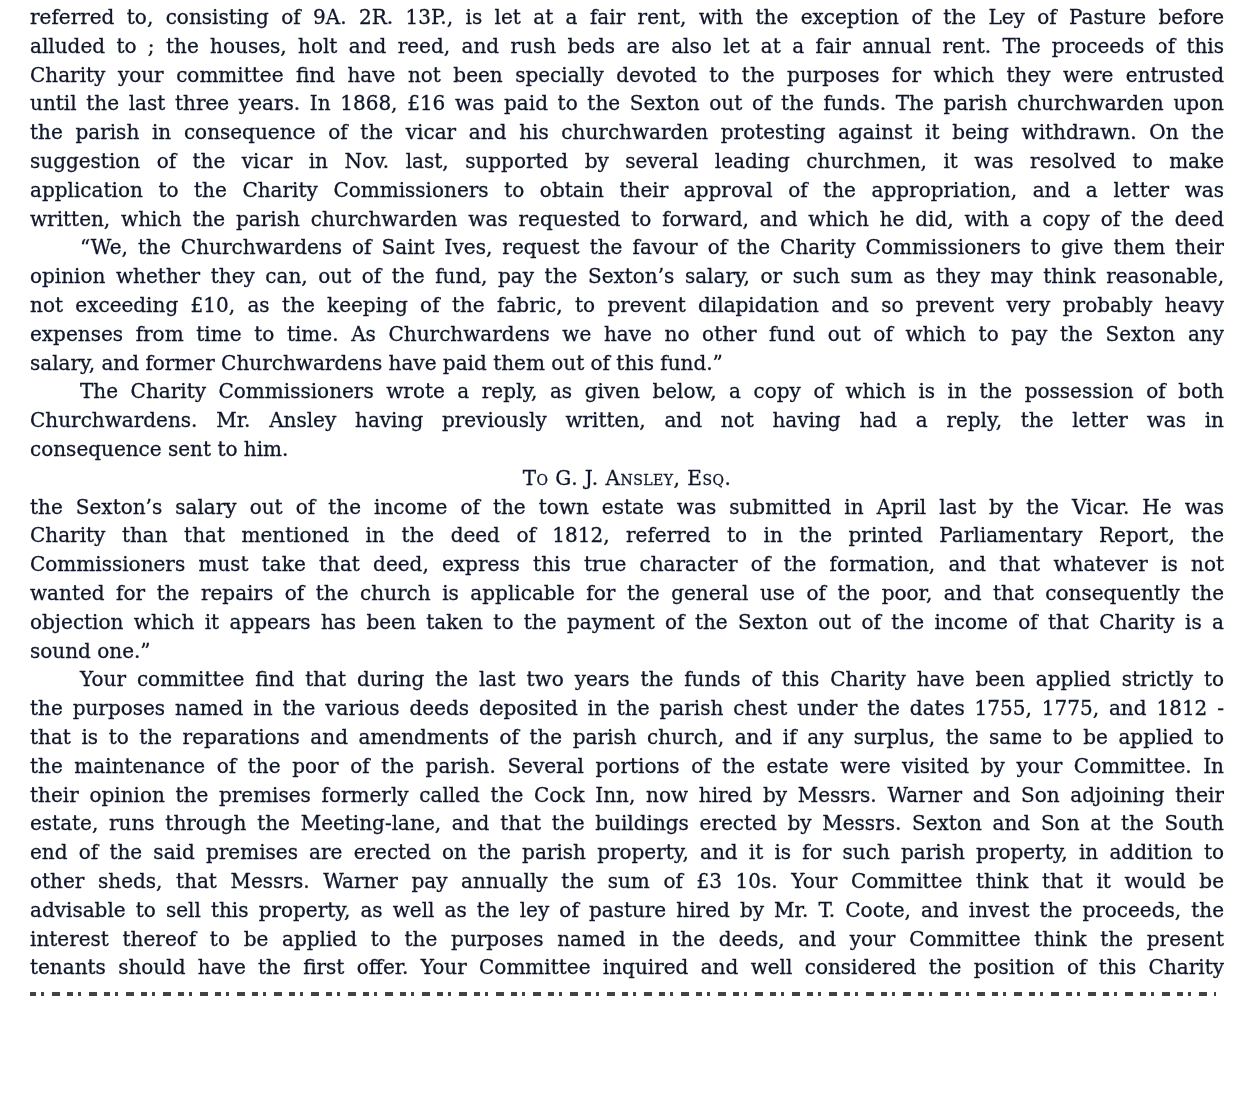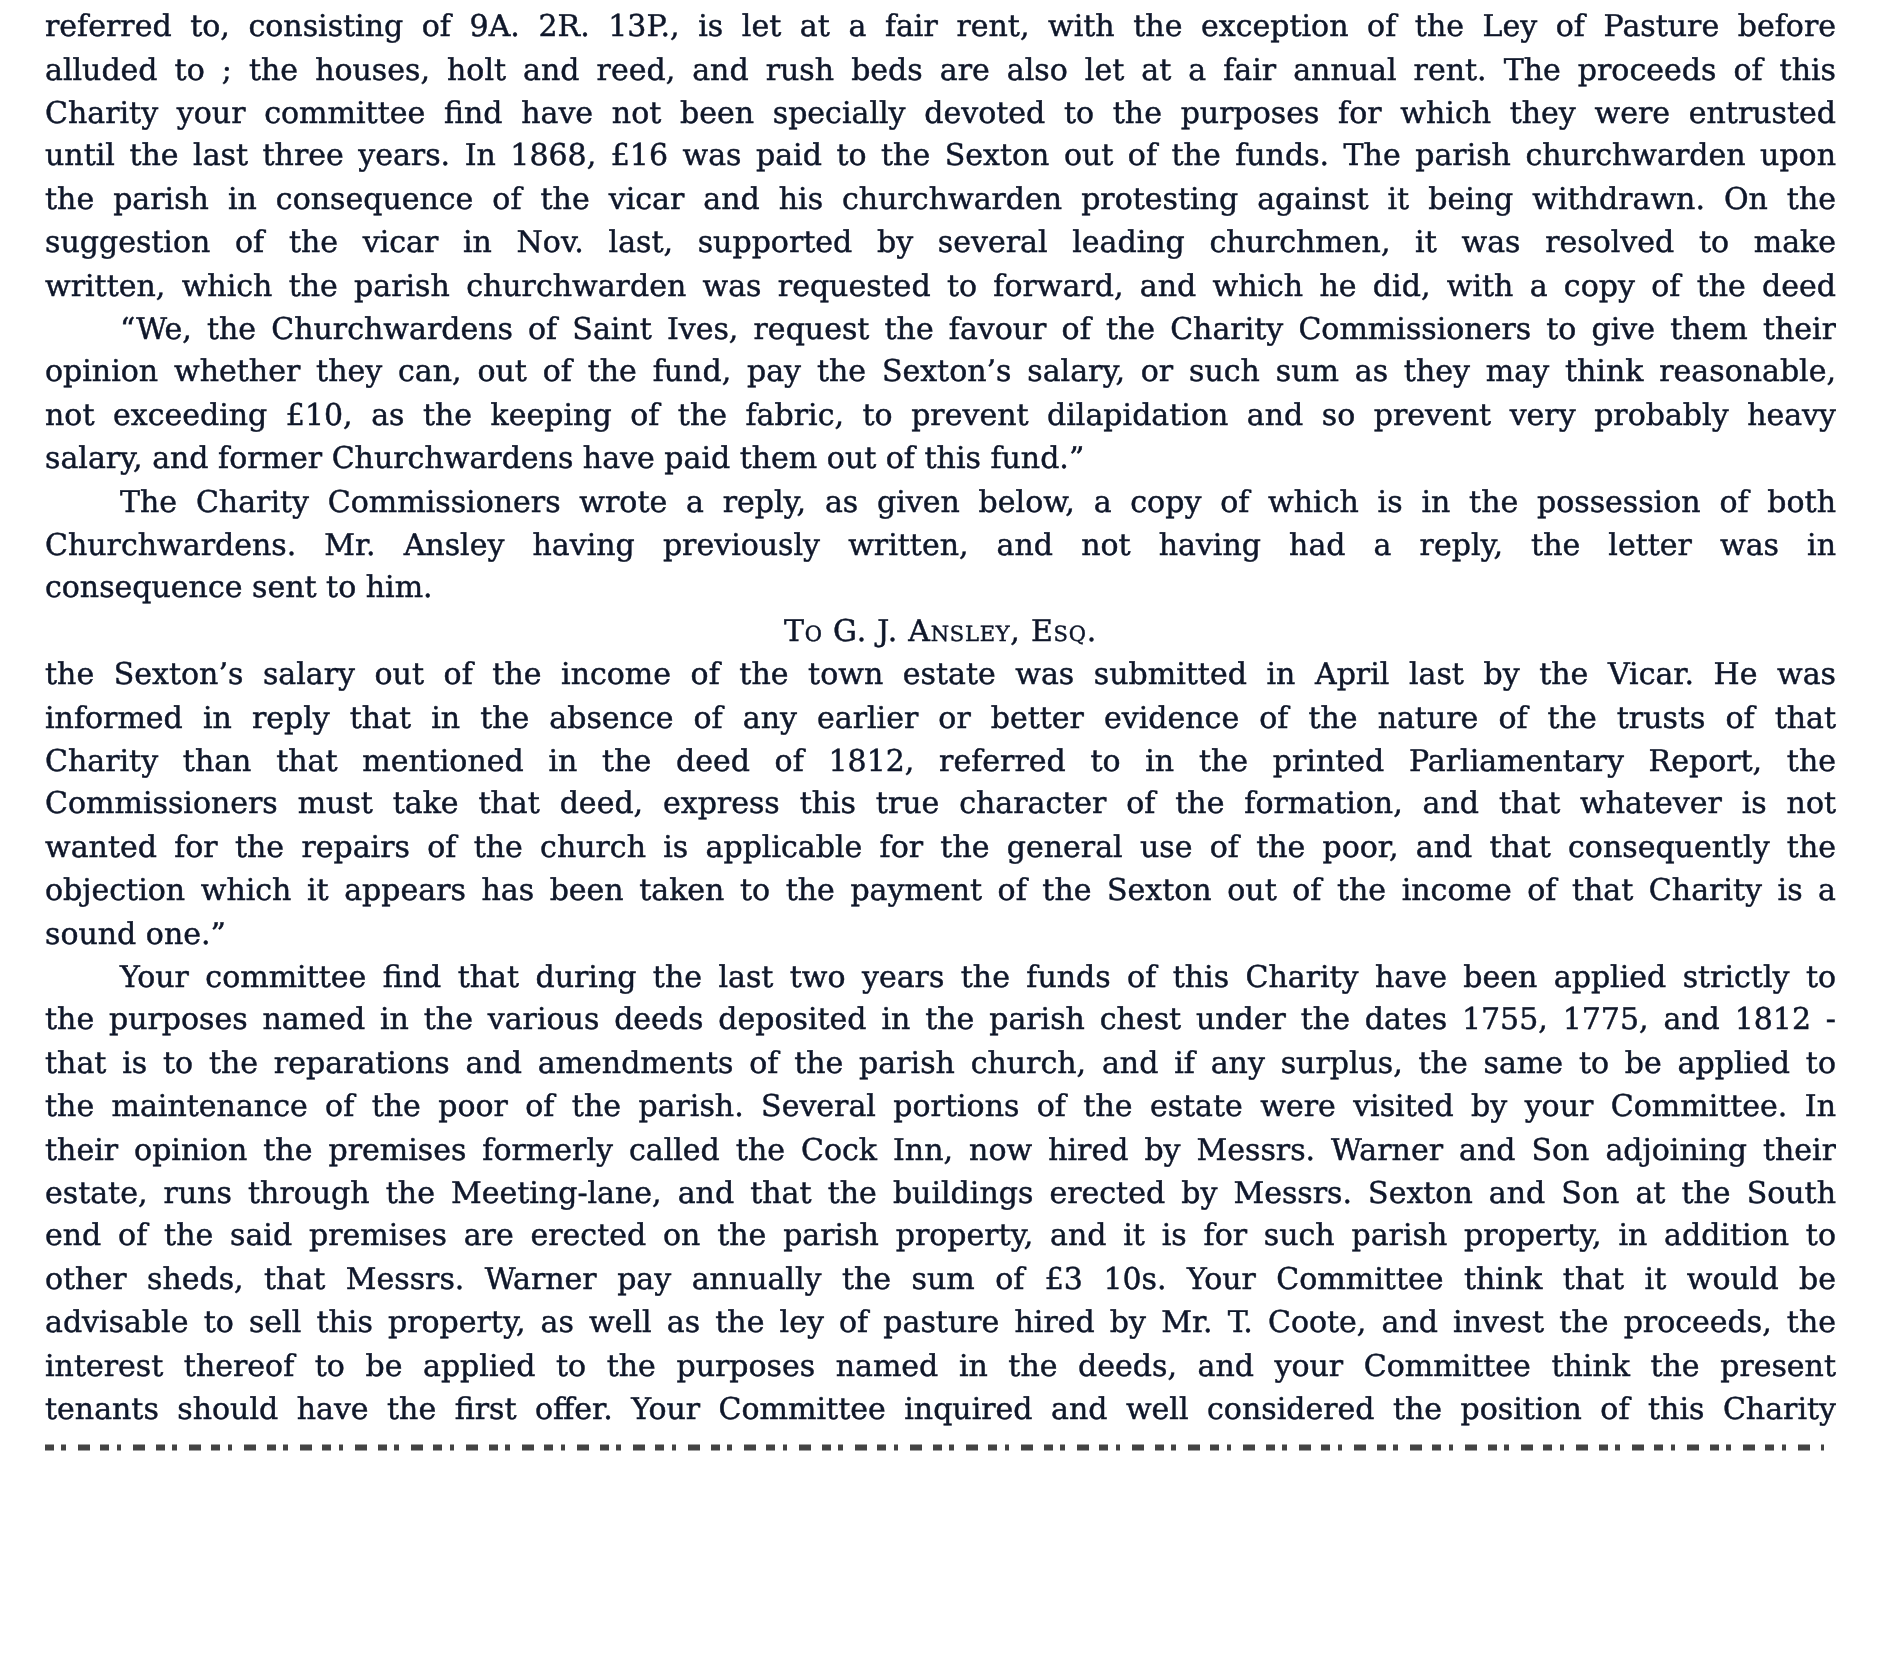--- a/index.html
+++ b/index.html
@@ -54,41 +54,42 @@
 
 <div class="page">
 
   <div class="para">
     <div class="line">referred to, consisting of 9A. 2R. 13P., is let at a fair rent, with the exception of the Ley of Pasture before</div>
     <div class="line">alluded to ; the houses, holt and reed, and rush beds are also let at a fair annual rent. The proceeds of this</div>
     <div class="line">Charity your committee find have not been specially devoted to the purposes for which they were entrusted</div>
     <div class="line">until the last three years. In 1868, £16 was paid to the Sexton out of the funds. The parish churchwarden upon</div>
     <div class="line">the parish in consequence of the vicar and his churchwarden protesting against it being withdrawn. On the</div>
     <div class="line">suggestion of the vicar in Nov. last, supported by several leading churchmen, it was resolved to make</div>
+    <div class="line">application to the Charity Commissioners to obtain their approval of the appropriation, and a letter was</div>
     <div class="line">written, which the parish churchwarden was requested to forward, and which he did, with a copy of the deed</div>
   </div>
 
   <div class="para">
     <div class="line first">“We, the Churchwardens of Saint Ives, request the favour of the Charity Commissioners to give them their</div>
     <div class="line">opinion whether they can, out of the fund, pay the Sexton’s salary, or such sum as they may think reasonable,</div>
     <div class="line">not exceeding £10, as the keeping of the fabric, to prevent dilapidation and so prevent very probably heavy</div>
+    <div class="line">expenses from time to time. As Churchwardens we have no other fund out of which to pay the Sexton any</div>
     <div class="line last">salary, and former Churchwardens have paid them out of this fund.”</div>
   </div>
 
   <div class="para">
     <div class="line first">The Charity Commissioners wrote a reply, as given below, a copy of which is in the possession of both</div>
     <div class="line">Churchwardens. Mr. Ansley having previously written, and not having had a reply, the letter was in</div>
     <div class="line last">consequence sent to him.</div>
   </div>
 
   <div class="heading">To G. J. Ansley, Esq.</div>
 
   <div class="para">
     <div class="line">the Sexton’s salary out of the income of the town estate was submitted in April last by the Vicar. He was</div>
-    <div class="line">informed in reply that in the absence of any earlier or better evidence of the nature of the trusts of that</div>
     <div class="line">Charity than that mentioned in the deed of 1812, referred to in the printed Parliamentary Report, the</div>
     <div class="line">Commissioners must take that deed, express this true character of the formation, and that whatever is not</div>
     <div class="line">wanted for the repairs of the church is applicable for the general use of the poor, and that consequently the</div>
     <div class="line">objection which it appears has been taken to the payment of the Sexton out of the income of that Charity is a</div>
     <div class="line last">sound one.”</div>
   </div>
 
   <div class="para">
     <div class="line first">Your committee find that during the last two years the funds of this Charity have been applied strictly to</div>
     <div class="line">the purposes named in the various deeds deposited in the parish chest under the dates 1755, 1775, and 1812 -</div>

